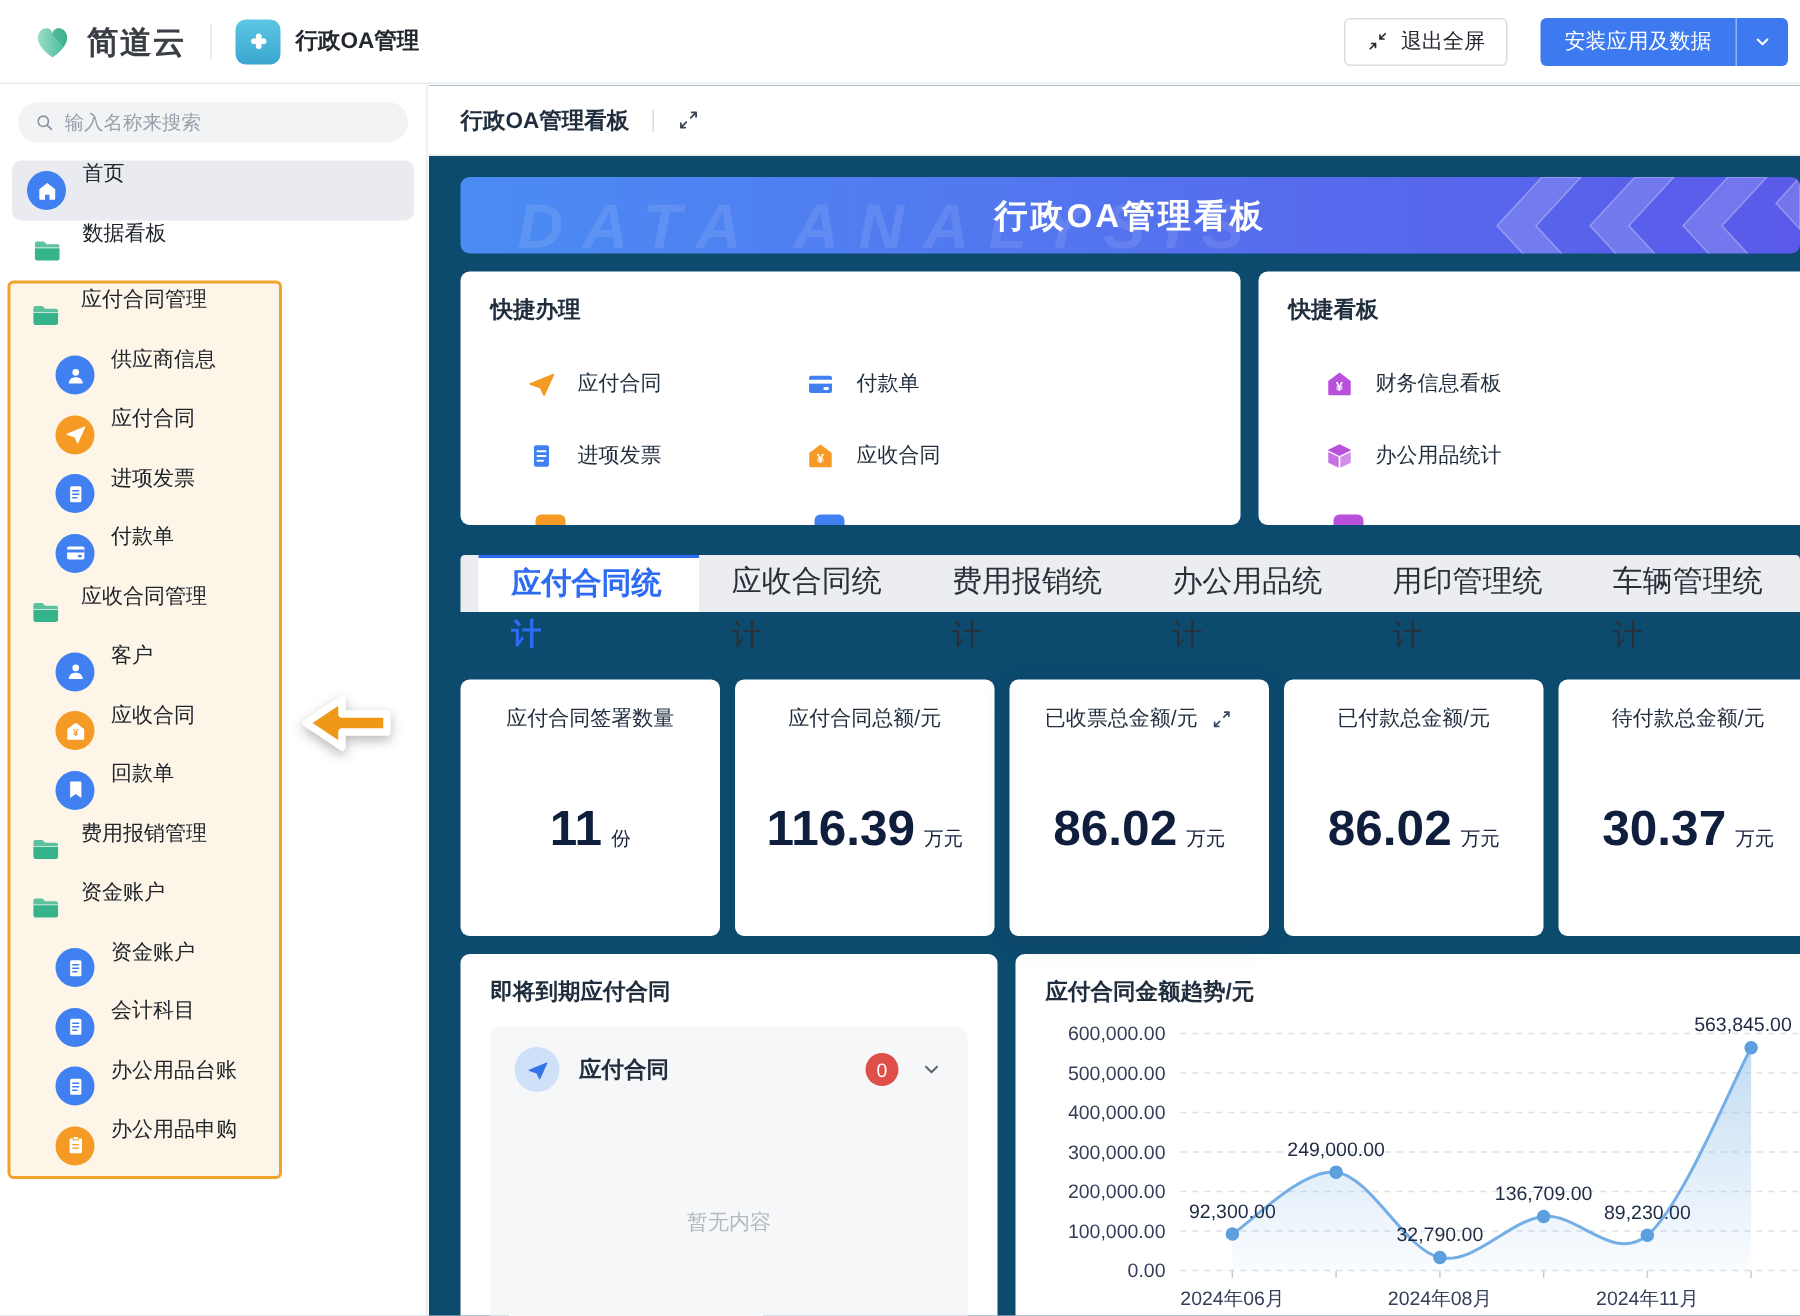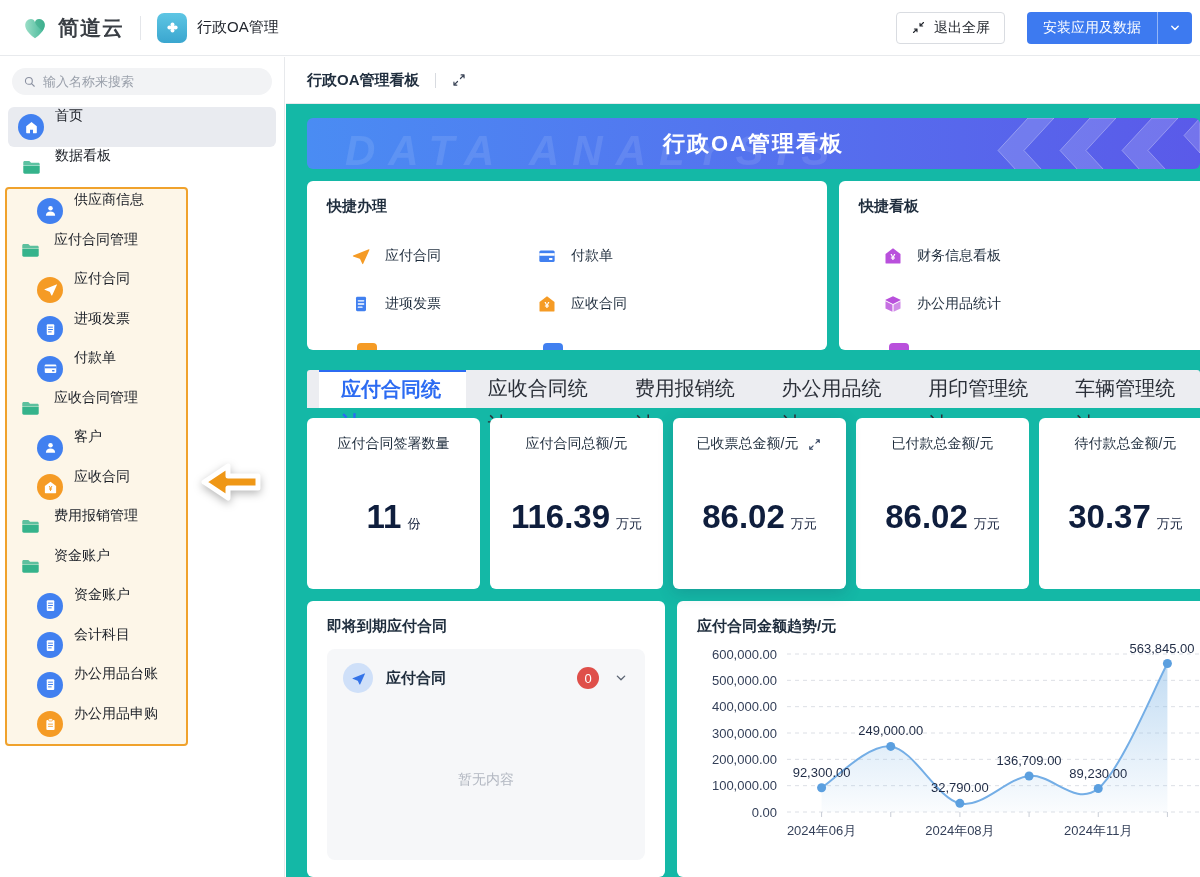--- a/index.html
+++ b/index.html
@@ -8,21 +8,21 @@
 
   
   .header { position:absolute; left:0; top:0; width:1200px; height:56px; background:#fff;
     border-bottom:1px solid #e8eaed; display:flex; align-items:center; padding:0 8px 0 20px; z-index:10;}
   .logo { display:flex; align-items:center; gap:8px; }
   .logo-text { font-size:21px; font-weight:bold; color:#3a3f45; letter-spacing:1px;}
   .hdiv { width:1px; height:24px; background:#e4e6ea; margin:0 16px; }
   .app-badge { display:flex; align-items:center; gap:10px; }
   .app-ico { width:30px; height:30px; border-radius:7px; background:linear-gradient(180deg,#5ec6e4,#3aa6cf);
     display:flex; align-items:center; justify-content:center; }
-  .app-name { font-size:15px; font-weight:normal; color:#22262e; }
+  .app-name { font-size:15px; font-weight:bold; color:#22262e; }
   .spacer { flex:1; }
   .btn-outline { display:flex; align-items:center; gap:8px; height:32px; padding:0 14px;
     border:1px solid #d9dce1; border-radius:4px; background:#fff; font-size:14px; color:#23272e; cursor:pointer;}
   .btn-blue { display:flex; align-items:center; height:32px; margin-left:22px; border-radius:4px;
     background:#3d7af0; color:#fff; font-size:14px; overflow:hidden; cursor:pointer;}
   .btn-blue .bb-main { padding:0 16px; display:flex; align-items:center; height:100%;}
   .btn-blue .bb-div { width:1px; height:100%; background:rgba(255,255,255,.45); }
   .btn-blue .bb-arrow { width:34px; display:flex; align-items:center; justify-content:center; height:100%;}
 
   
@@ -40,21 +40,21 @@
   .side-item .si-label { margin-left:11px; white-space:nowrap;}
   .side-item.indent { padding-left:30px; }
   .cir { width:26px; height:26px; border-radius:50%; display:flex; align-items:center; justify-content:center;}
   .cir-blue { background:#4180f0; } .cir-orange { background:#f59b25; }
   .hl-box { margin:0 0 0 5px; width:183px; border:2px solid #f0a22c; background:#fdf6e8;
     border-radius:4px; padding:2px 0 0 0; }
   .hl-box .side-item { margin:0 2px; padding-left:8px; height:39.5px;}
   .hl-box .side-item.indent { padding-left:28px; }
 
   
-  .main { position:absolute; left:286px; top:57px; right:0; bottom:0; background:#14b8a6; overflow:hidden;}
+  .main { position:absolute; left:286px; top:57px; right:0; bottom:0; background:#0c4a6e; overflow:hidden;}
   .titlebar { height:47px; background:#fff; border-bottom:1px solid #e8eaed; display:flex;
     align-items:center; padding-left:21px; }
   .page-title { font-size:15px; font-weight:bold; color:#1f2d3d;}
   .tdiv { width:1px; height:15px; background:#d8dbe0; margin:0 15px;}
   .content { position:relative; padding:14px 0 0 21px; }
   .row { display:flex; gap:12px; }
   .card { background:#fff; border-radius:6px; }
   .card-title { font-size:15px; font-weight:bold; color:#1f2d3d; }
 
   
@@ -77,21 +77,21 @@
   .stub.orange{background:#f59b25;} .stub.blue{background:#4180f0;} .stub.purple{background:#b950dc;}
 
   
   .tabs { margin-top:20px; width:893px; height:38px; background:#ecedf1; border-radius:3px 3px 0 0;
     display:flex; padding-left:12px; }
   .tab { padding:0 22px; line-height:36px; font-size:20px; color:#2a2f38; cursor:pointer; }
   .tab.active { background:#fff; color:#2c6bf2; font-weight:bold; border-top:2px solid #2c6bf2; line-height:34px;}
 
   
   .stats-row { margin-top:10px; width:905px; gap:10px; }
-  .stat-card { width:187px; height:171px; position:relative; cursor:pointer;}
+  .stat-card { width:187px; height:171px; position:relative; cursor:pointer;margin-top:35px;}
   .stat-title { display:flex; align-items:center; justify-content:center; gap:9px; padding-top:17px;
     font-size:14px; color:#1f2d3d; }
   .stat-value { position:absolute; left:0; right:0; top:80px; display:flex; align-items:baseline;
     justify-content:center; gap:6px;}
   .stat-value .v { font-size:33px; font-weight:bold; color:#0f1e3d; }
   .stat-value .u { font-size:13px; color:#16223c; }
   .stat-card.hovered { box-shadow:0 4px 16px rgba(31,56,88,.20); z-index:2;}
 
   
   .bottom-row { margin-top:12px; width:945px; }
@@ -189,39 +189,39 @@
         <span class="si-ico">
           <span style="width:21px;height:21px;display:block"><svg viewBox="0 0 24 24" fill="#35b38b" width="100%" height="100%">
               <path d="M2.6 6.2c0-.9.7-1.6 1.6-1.6h5.3l2 2.1h8.3c.9 0 1.6.7 1.6 1.6v.9H2.6z" opacity=".8"></path>
               <path d="M2.6 9.8h18.8v7.6c0 .9-.7 1.6-1.6 1.6H4.2c-.9 0-1.6-.7-1.6-1.6z"></path>
             </svg></span>
         </span>
         <span class="si-label">数据看板</span>
       </div>
     </div>
   <div class="hl-box" id="menu-box">
-      <div class="side-item indent">
-        <span class="si-ico">
-          <span class="cir cir-blue">
-            <span style="width:15px;height:15px;display:block"><svg viewBox="0 0 24 24" fill="#fff" width="100%" height="100%">
-                <circle cx="12" cy="8.3" r="3.6"></circle>
-                <path d="M4.6 20.2c0-4.3 3.3-6.5 7.4-6.5s7.4 2.2 7.4 6.5z"></path>
-              </svg></span>
-          </span>
-        </span>
-        <span class="si-label">供应商信息</span>
-      </div>
       <div class="side-item">
         <span class="si-ico">
           <span style="width:21px;height:21px;display:block"><svg viewBox="0 0 24 24" fill="#35b38b" width="100%" height="100%">
               <path d="M2.6 6.2c0-.9.7-1.6 1.6-1.6h5.3l2 2.1h8.3c.9 0 1.6.7 1.6 1.6v.9H2.6z" opacity=".8"></path>
               <path d="M2.6 9.8h18.8v7.6c0 .9-.7 1.6-1.6 1.6H4.2c-.9 0-1.6-.7-1.6-1.6z"></path>
             </svg></span>
         </span>
         <span class="si-label">应付合同管理</span>
+      </div>
+      <div class="side-item indent">
+        <span class="si-ico">
+          <span class="cir cir-blue">
+            <span style="width:15px;height:15px;display:block"><svg viewBox="0 0 24 24" fill="#fff" width="100%" height="100%">
+                <circle cx="12" cy="8.3" r="3.6"></circle>
+                <path d="M4.6 20.2c0-4.3 3.3-6.5 7.4-6.5s7.4 2.2 7.4 6.5z"></path>
+              </svg></span>
+          </span>
+        </span>
+        <span class="si-label">供应商信息</span>
       </div>
       <div class="side-item indent">
         <span class="si-ico">
           <span class="cir cir-orange">
             <span style="width:15px;height:15px;display:block"><svg viewBox="0 0 24 24" fill="#fff" width="100%" height="100%">
                 <path d="M2.6 11.4 21.4 3.8c.5-.2 1 .3.8.8l-7.6 16.8c-.2.5-.9.5-1.1 0l-2.5-5.5a.9.9 0 0 0-.5-.5L2.6 12.5c-.5-.2-.5-.9 0-1.1z"></path>
               </svg></span>
           </span>
         </span>
         <span class="si-label">应付合同</span>
@@ -276,20 +276,30 @@
       <div class="side-item indent">
         <span class="si-ico">
           <span class="cir cir-orange">
             <span style="width:15px;height:15px;display:block"><svg viewBox="0 0 24 24" fill="#fff" width="100%" height="100%">
                 <path d="M12 2.8 21 9.6V20a1 1 0 0 1-1 1H4a1 1 0 0 1-1-1V9.6Z"></path>
                 <text x="12" y="17.4" font-size="10.5" font-weight="bold" text-anchor="middle" fill="#f59b25" font-family="sans-serif">¥</text>
               </svg></span>
           </span>
         </span>
         <span class="si-label">应收合同</span>
+      </div>
+      <div class="side-item indent">
+        <span class="si-ico">
+          <span class="cir cir-blue">
+            <span style="width:15px;height:15px;display:block"><svg viewBox="0 0 24 24" fill="#fff" width="100%" height="100%">
+                <path d="M7 3.2h10c.6 0 1 .4 1 1V20.8l-6-4.4-6 4.4V4.2c0-.6.4-1 1-1z"></path>
+              </svg></span>
+          </span>
+        </span>
+        <span class="si-label">回款单</span>
       </div>
       <div class="side-item">
         <span class="si-ico">
           <span style="width:21px;height:21px;display:block"><svg viewBox="0 0 24 24" fill="#35b38b" width="100%" height="100%">
               <path d="M2.6 6.2c0-.9.7-1.6 1.6-1.6h5.3l2 2.1h8.3c.9 0 1.6.7 1.6 1.6v.9H2.6z" opacity=".8"></path>
               <path d="M2.6 9.8h18.8v7.6c0 .9-.7 1.6-1.6 1.6H4.2c-.9 0-1.6-.7-1.6-1.6z"></path>
             </svg></span>
         </span>
         <span class="si-label">费用报销管理</span>
       </div>

